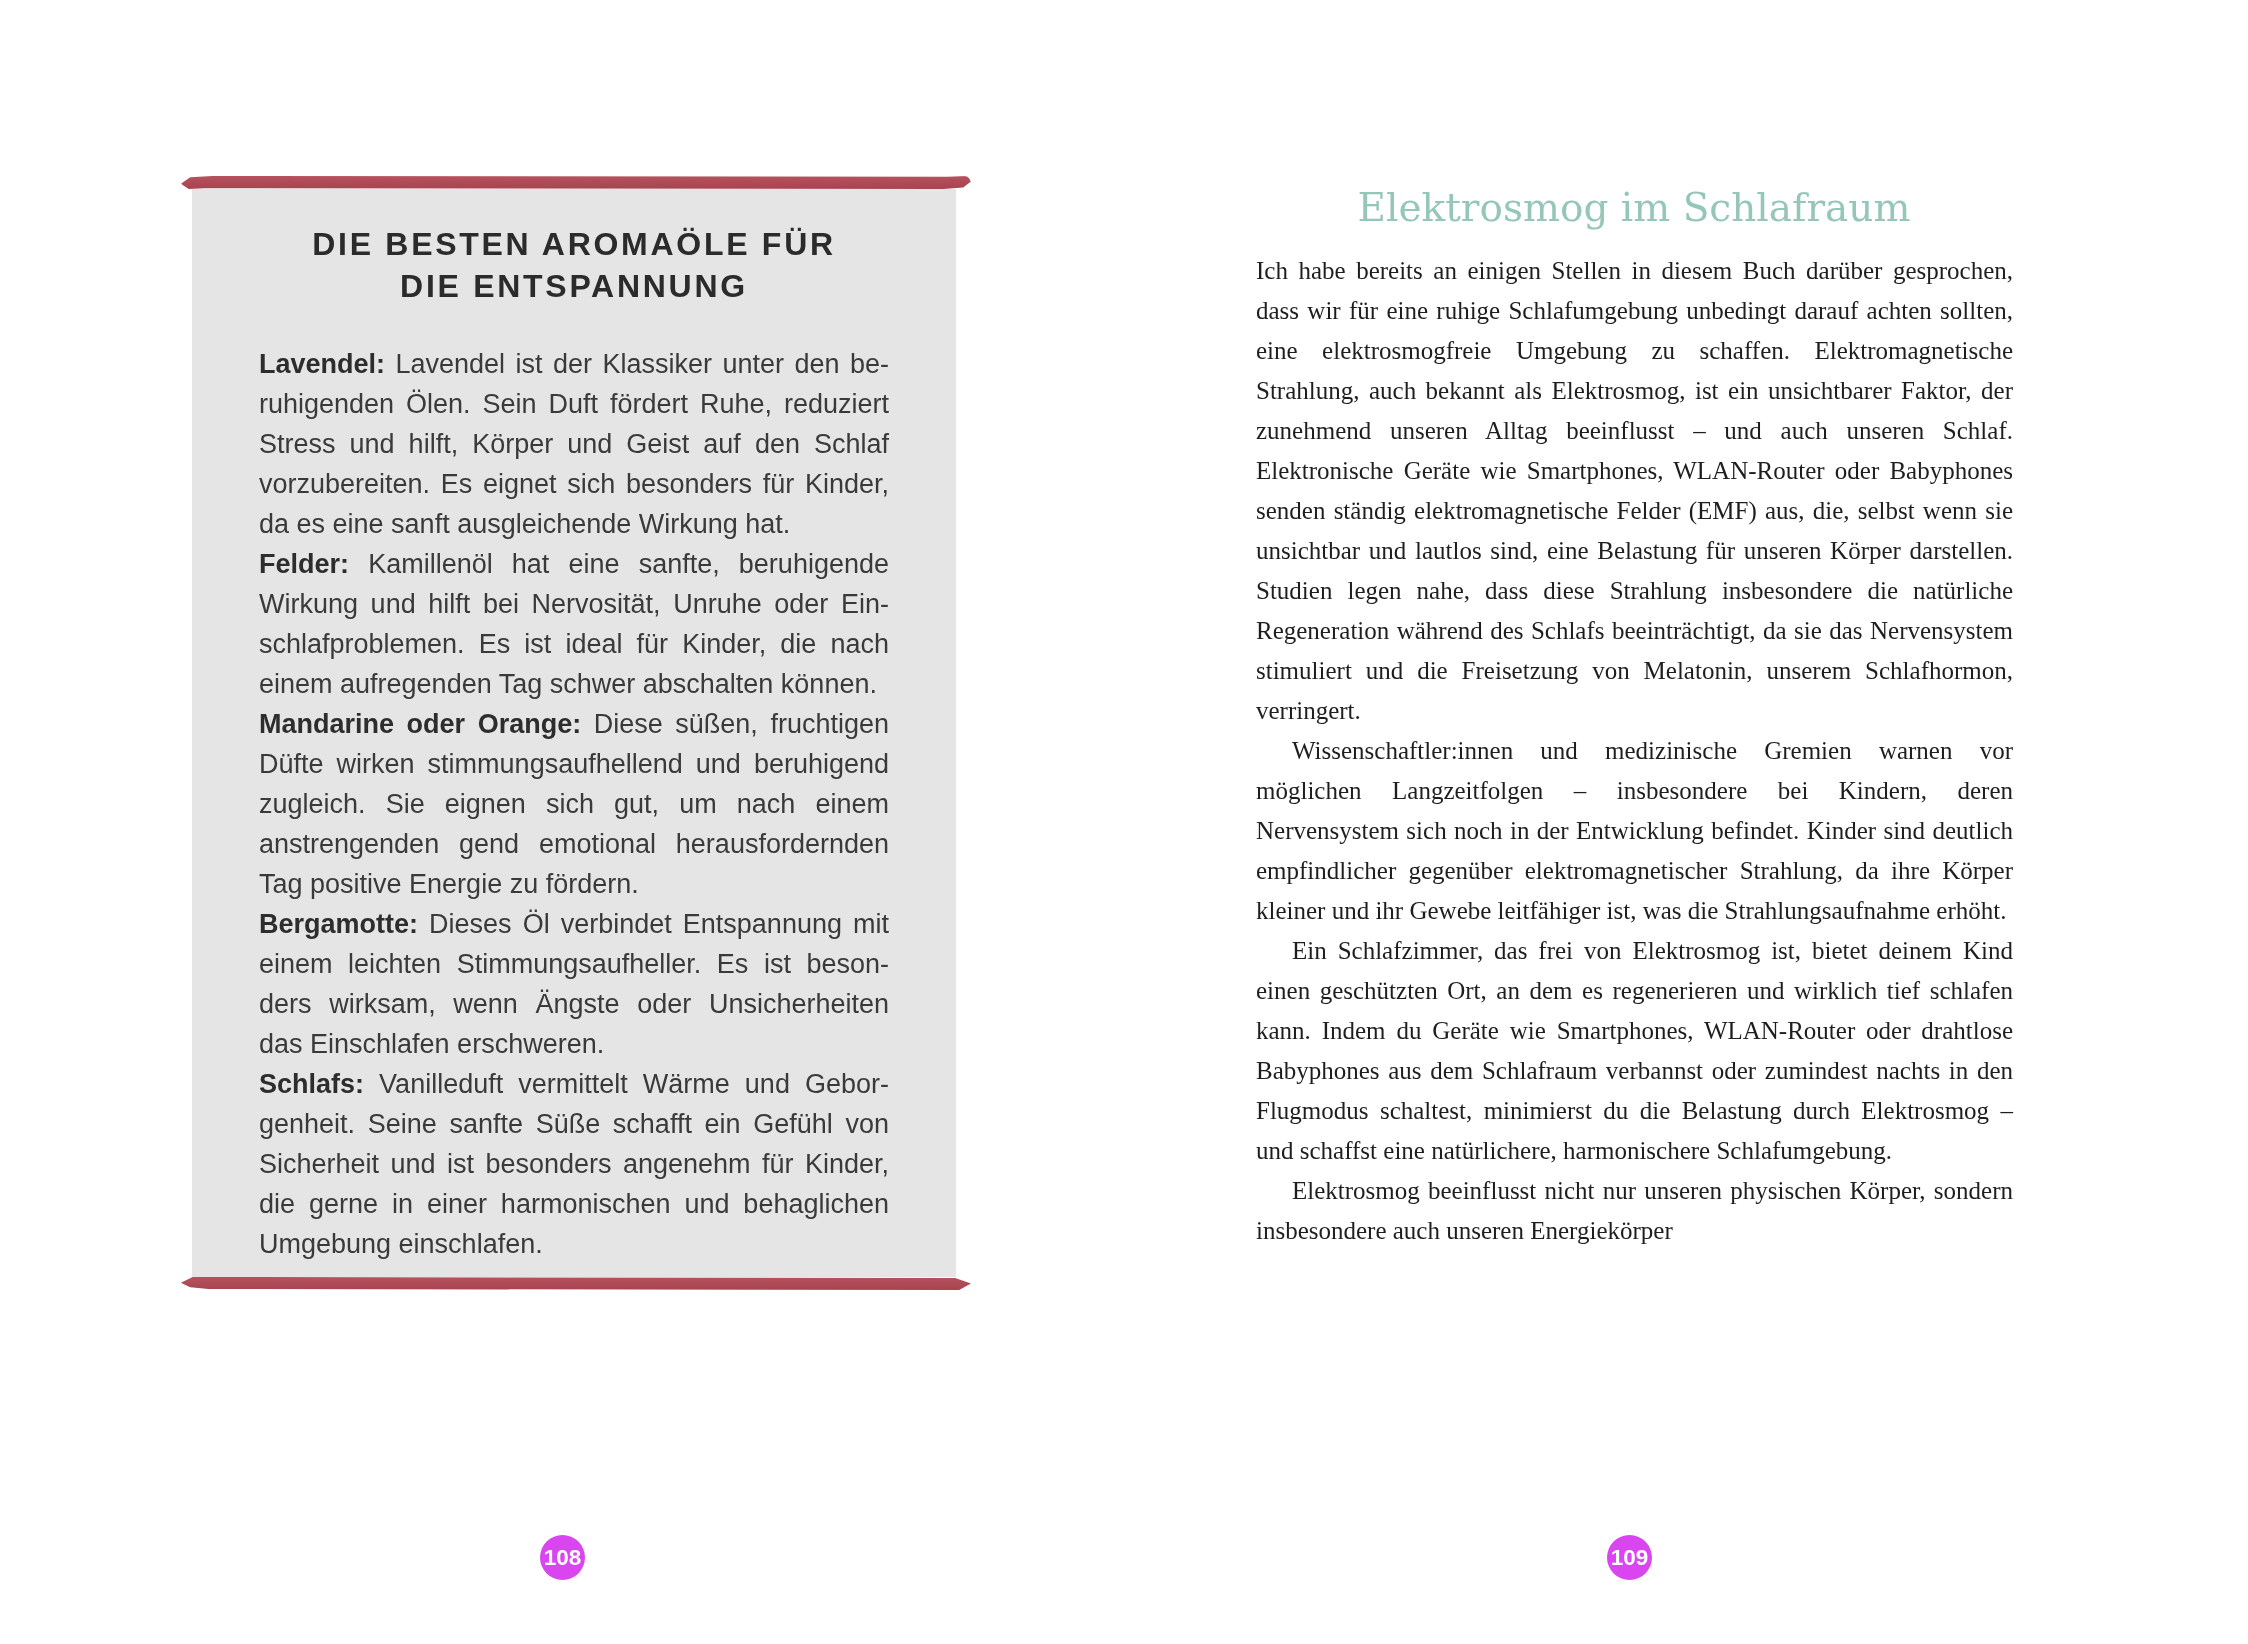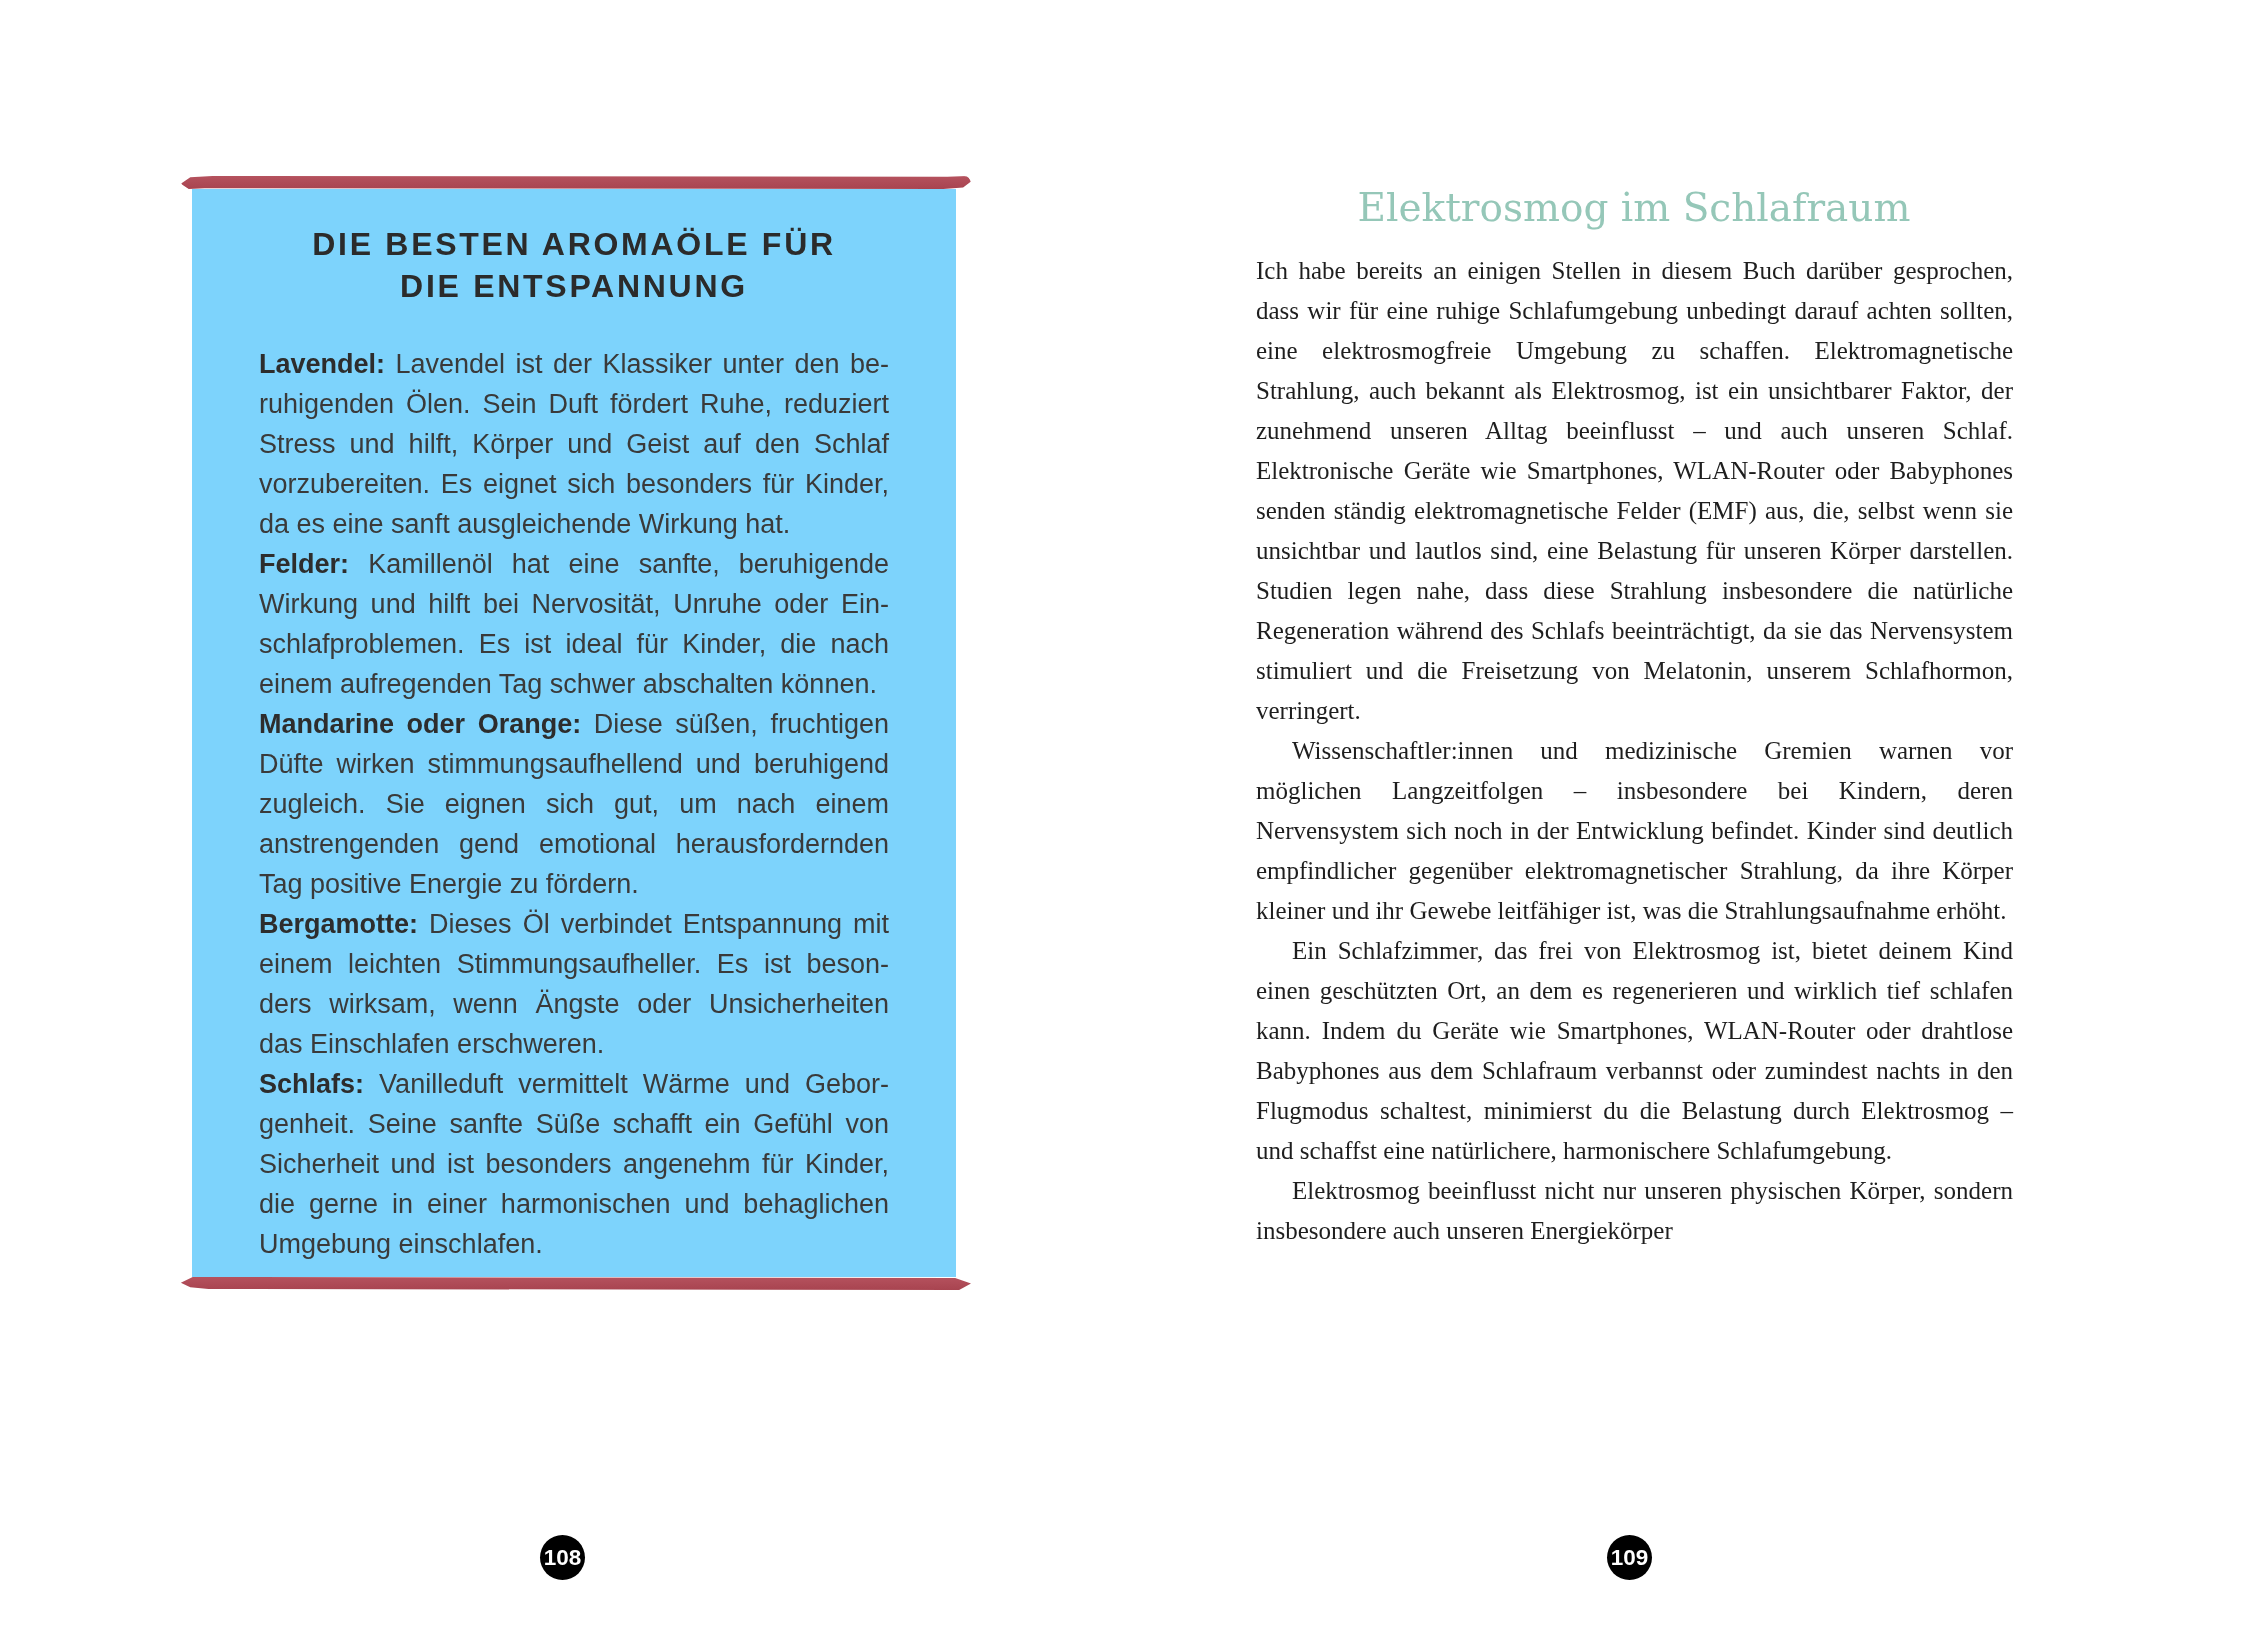--- a/index.html
+++ b/index.html
@@ -36,21 +36,21 @@
     margin-right: -15px;
     height: 13px;
     background: linear-gradient(180deg, #b5525e 0%, #ae4a56 55%, #a84450 100%);
     border-radius: 6.6px 8.4px 7.5px 9.4px;
     clip-path: polygon(0 60%, 1.2% 10%, 4% 0, 97% 6%, 99.6% 0, 100% 42%, 99% 88%, 96.5% 100%, 3% 94%, 1% 100%);
   }
   .brush-bar.bottom {
     clip-path: polygon(0 45%, 1.5% 0, 98% 8%, 100% 50%, 98.5% 100%, 3.5% 92%, 1.2% 78%);
   }
   .box-inner {
-    background: #7dd3fc;
+    background: #e5e5e5;
     padding: 34px 67px 13px 67px;
   }
   .box-title {
     margin: 0 0 37px 0;
     text-align: center;
     font-size: 32px;
     line-height: 42px;
     font-weight: 700;
     letter-spacing: 0.085em;
     color: #2b2b2b;
@@ -102,21 +102,21 @@
   .para.indent { text-indent: 36px; }
 
   
   .page-number-badge {
     position: absolute;
     top: 1535px;
     left: 540px;
     width: 45px;
     height: 45px;
     border-radius: 50%;
-    background: #000000;
+    background: #d946ef;
     color: #ffffff;
     display: flex;
     align-items: center;
     justify-content: center;
     font-size: 22.5px;
     font-weight: 700;
     font-family: "Liberation Sans", sans-serif;
   }
 </style>
 </head>

